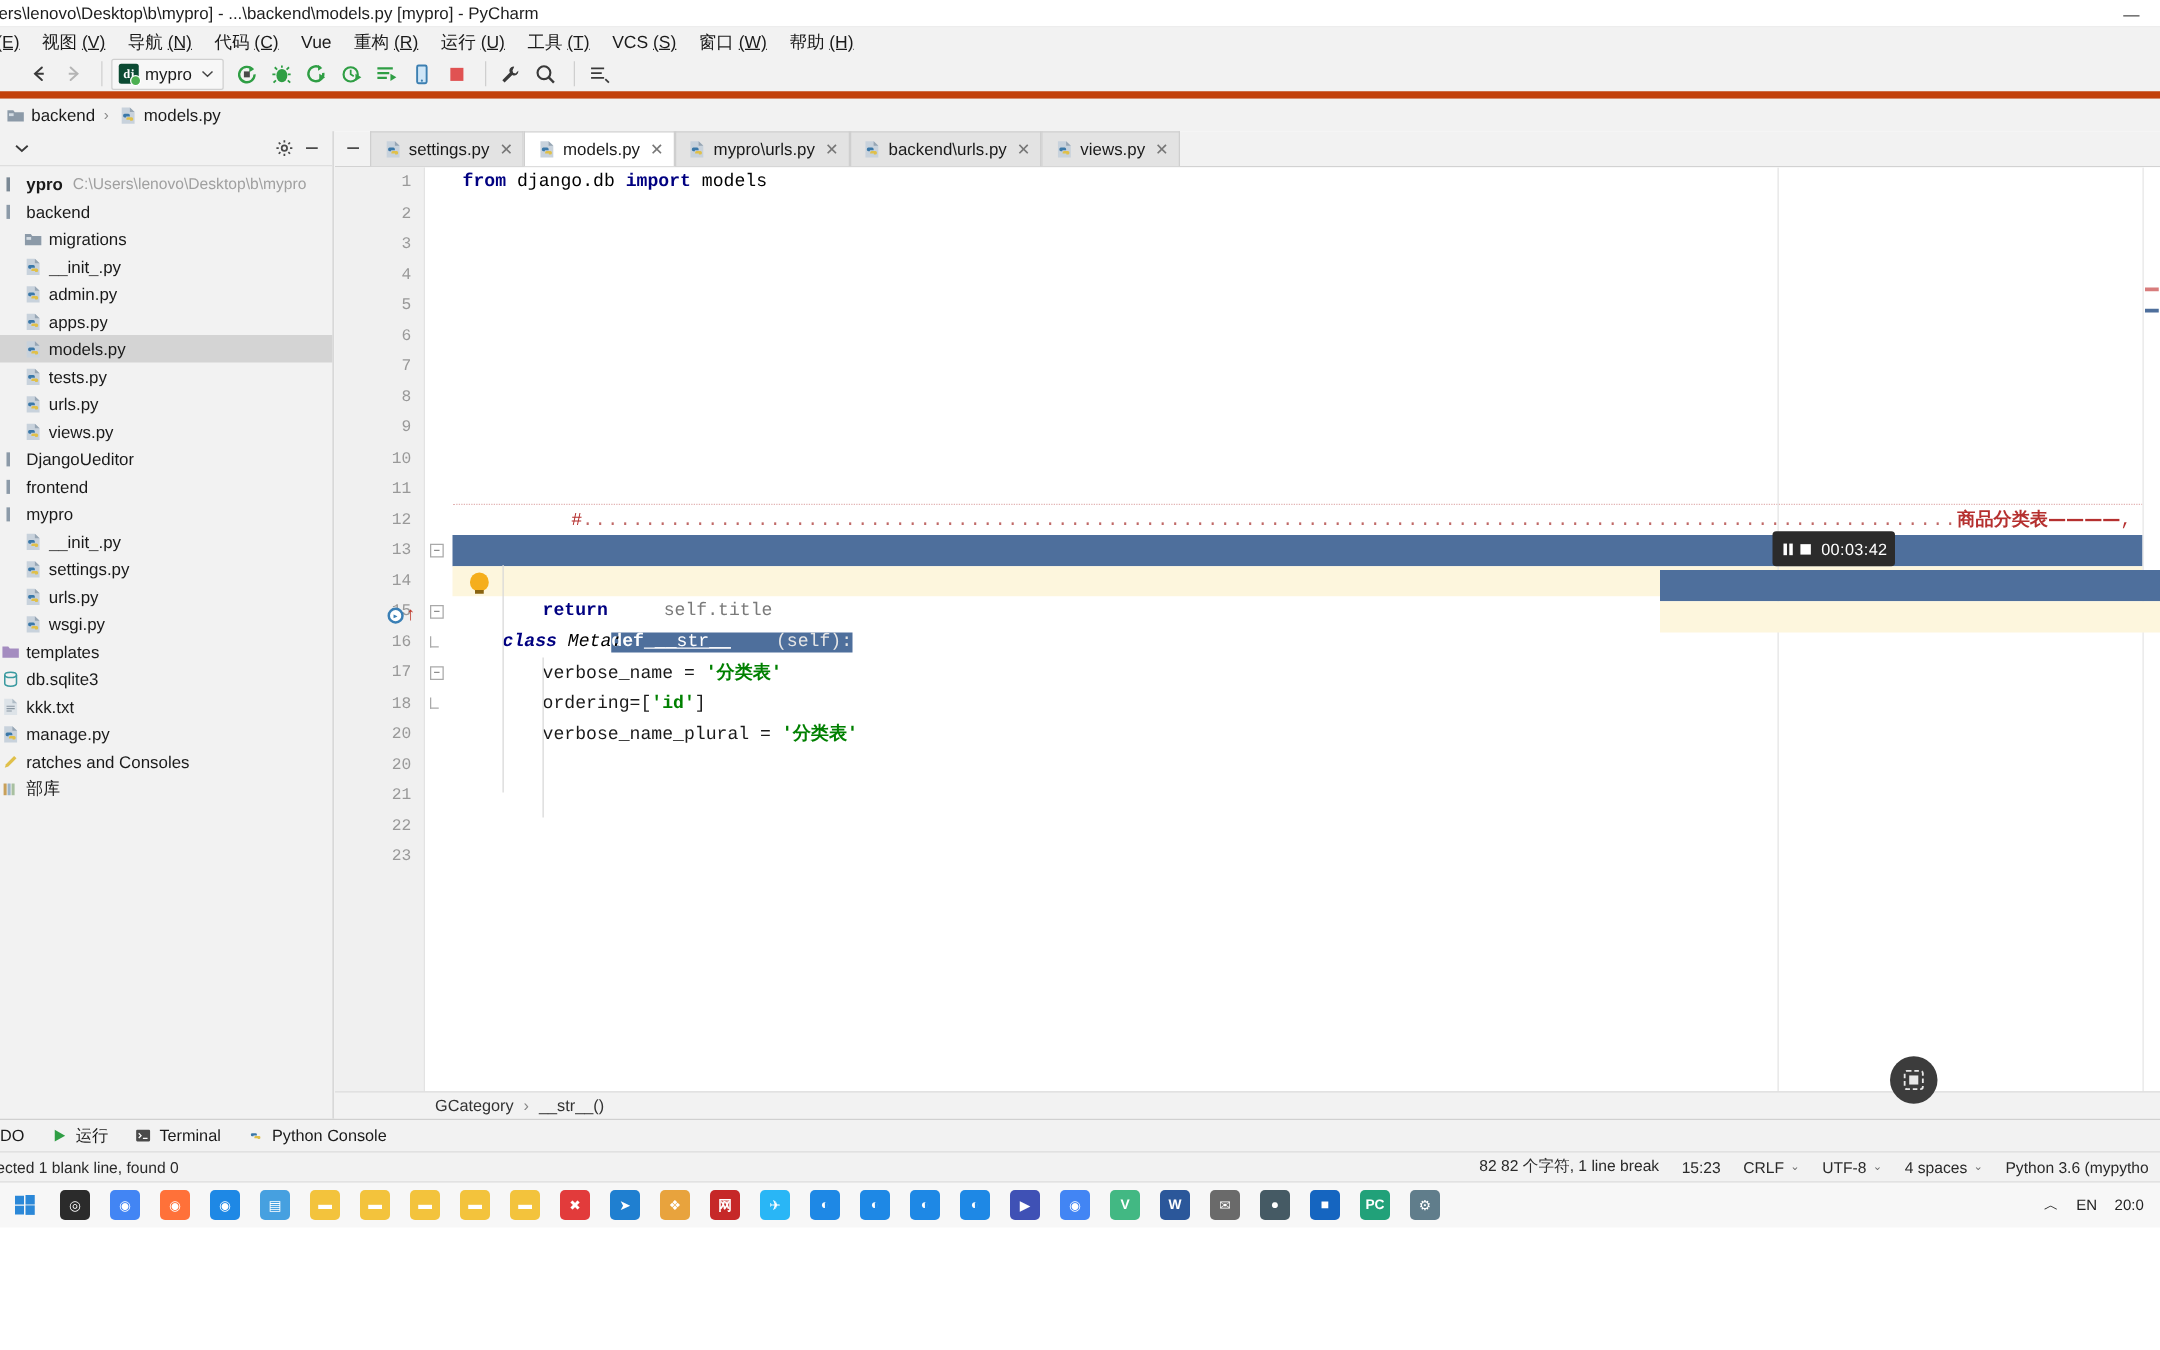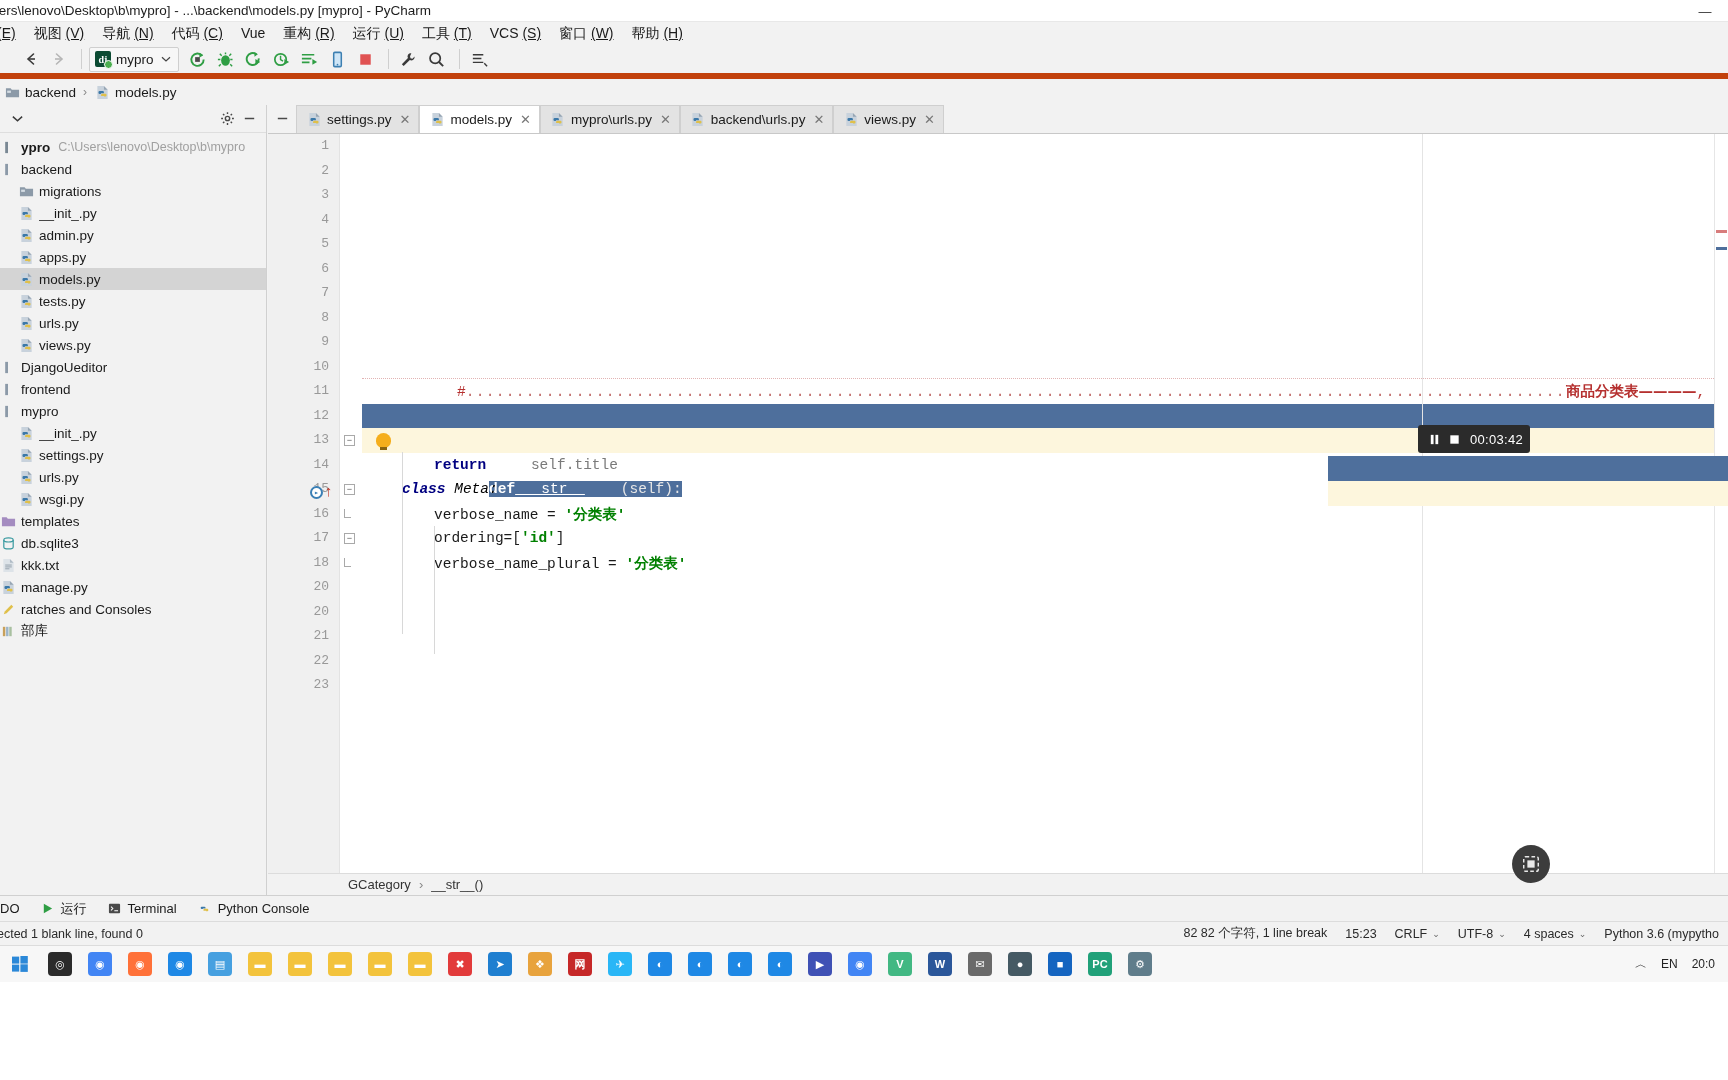--- a/index.html
+++ b/index.html
@@ -165,21 +165,21 @@
 
   .bc-bottom {
     position: absolute; bottom: 0; left: 0; width: 1460px; height: 22px;
     background: #f2f2f2; border-top: 1px solid #dcdcdc;
     display: flex; align-items: center; padding-left: 80px; font-size: 13px; color: #333;
   }
   .bc-bottom .sep { margin: 0 8px; color: #888; }
 
   
   .recorder {
-    position: absolute; top: 425px; left: 1418px; width: 112px; height: 28px;
+    position: absolute; top: 425px; left: 1418px; width: 98px; height: 28px;
     background: #2b2b2b; border-radius: 3px; display: flex; align-items: center;
     padding: 0 6px; color: #fff; font-size: 13px;
   }
   .rec-btn { width: 20px; height: 20px; display: flex; align-items: center; justify-content: center; }
   .rec-time { margin-left: 6px; font-size: 13px; letter-spacing: 0.3px; }
   .float-cam {
     position: absolute; left: 1512px; top: 845px; width: 38px; height: 38px;
     background: #3c3c3c; border-radius: 50%; display: flex; align-items: center; justify-content: center;
   }
 
@@ -713,20 +713,21 @@
         <div class="fold end" style="top:424px"></div>
       </div>
 
       <div class="code">
 
         <div class="gut-mark" style="left:-52px; top:352px;">
           <span class="run-ico">▸</span>
           <span class="up-arrow">↑</span>
         </div>
 
+        <div class="cline"><span class="kw">from</span><span class="id"> django.db </span><span class="kw">import</span><span class="id"> models</span></div>
         <div class="cline"> </div>
         <div class="cline"> </div>
         <div class="cline"> </div>
         <div class="cline"> </div>
         <div class="cline"> </div>
         <div class="cline"> </div>
         <div class="cline"> </div>
         <div class="cline"> </div>
         <div class="cline"> </div>
 

